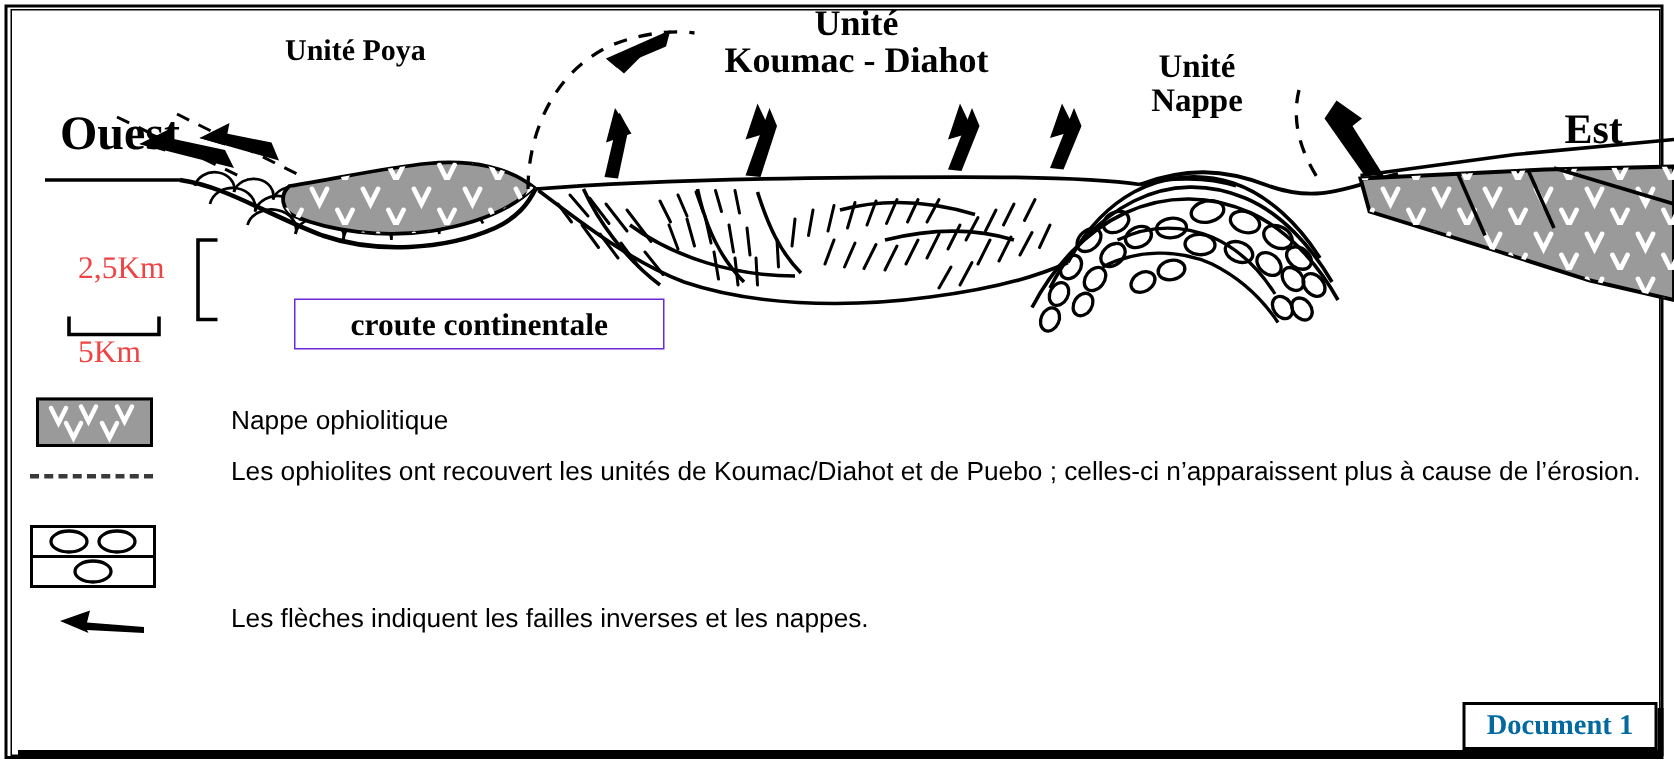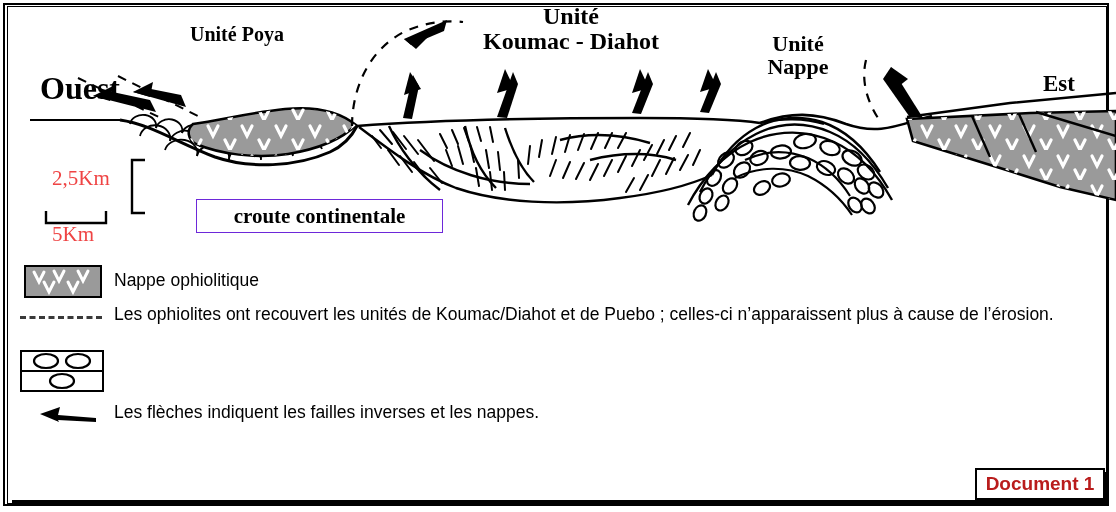--- a/index.html
+++ b/index.html
@@ -57,21 +57,21 @@
     font-weight: bold;
     color: #000;
     white-space: nowrap;
     line-height: 1.05;
     text-align: center;
   }
   #label-poya      { left: 190px; top: 24px;  font-size: 20px; }
   #label-ouest     { left: 14px;  top: 72px;  font-size: 32px; margin-left: 26px; }
   #label-koumac    { left: 471px; top: 4px;   font-size: 24px; width: 200px; }
   #label-puebo     { left: 738px; top: 32px;  font-size: 22px; width: 120px; }
-  #label-est       { left: 1043px;top: 72px;  font-size: 23px; }
+  #label-est       { left: 1043px;top: 72px;  font-size: 28px; }
 
   
   #croute-box {
     position: absolute;
     left: 196px;
     top: 199px;
     width: 247px;
     height: 34px;
     border: 1px solid #6d28d9;
     box-sizing: border-box;
@@ -102,20 +102,21 @@
   #legend {
     position: absolute;
     left: 12px;
     top: 262px;
     width: 1085px;
   }
   .legend-row {
     position: relative;
     display: flex;
     align-items: flex-start;
+    gap: 40px;
   }
   .legend-sym {
     width: 92px;
     min-width: 92px;
     height: 34px;
     position: relative;
     margin-right: 10px;
   }
   .legend-text {
     font-family: "Liberation Sans", sans-serif;
@@ -170,24 +171,24 @@
     height: 32px;
     border: 2px solid #000;
     background: #fff;
     box-sizing: border-box;
     display: flex;
     align-items: center;
     justify-content: center;
     box-shadow: 4px 4px 0 #000;
   }
   #doc-badge .txt {
-    font-family: Liberation Sans, sans-serif;
+    font-family: Liberation Serif, serif;
     font-weight: bold;
     font-size: 19px;
-    color: #b91c1c;
+    color: #0369a1;
   }
 </style>
 </head>
 <body>
 
 <div id="page">
 
   <div id="outer-frame"></div>
   <div id="inner-frame"></div>
   <div id="bottom-shadow"></div>

